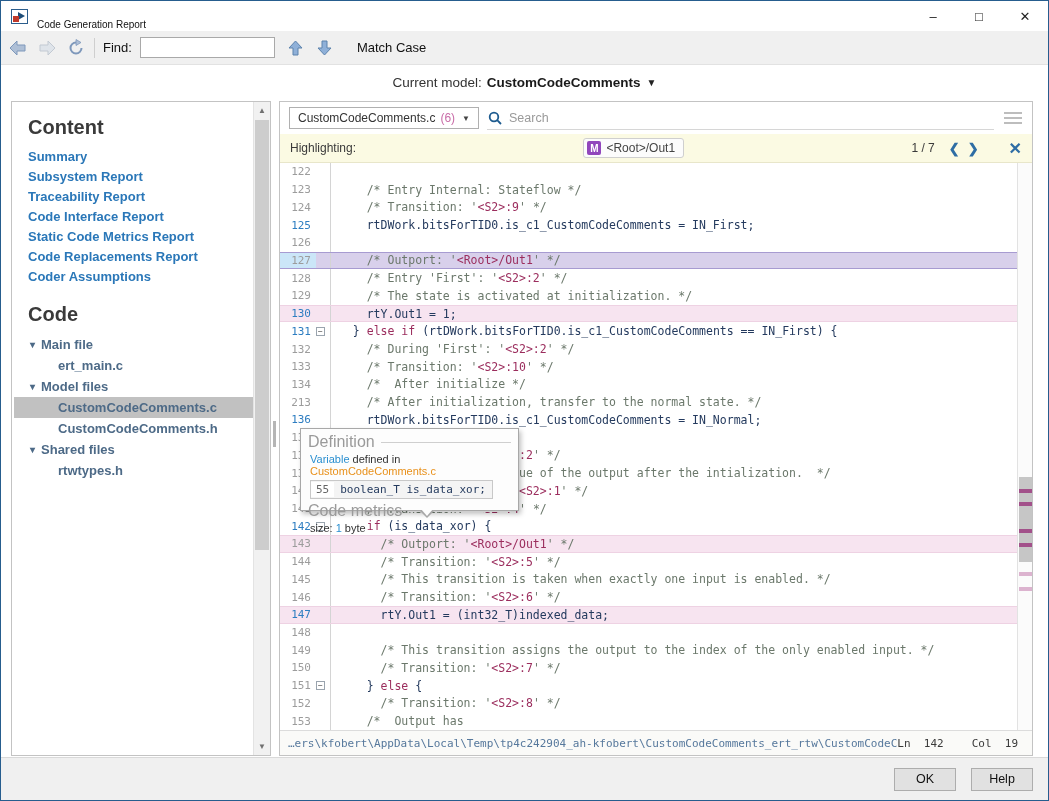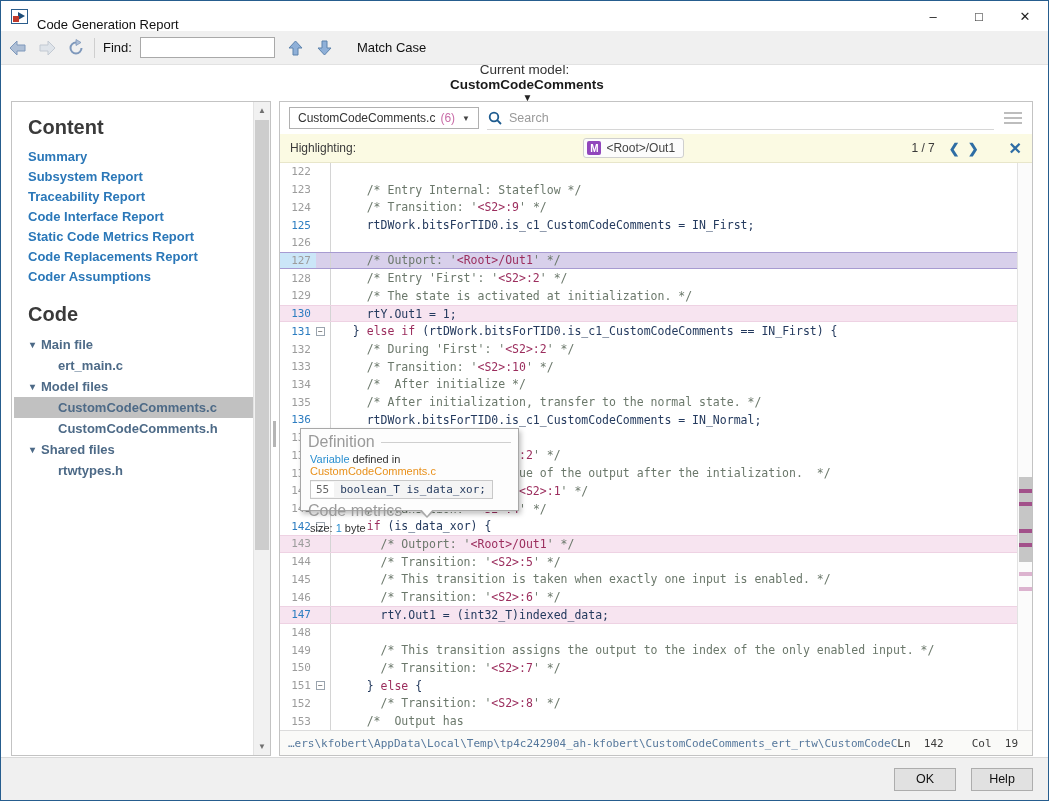--- a/index.html
+++ b/index.html
@@ -9,32 +9,32 @@
     background:#ffffff;
     position:relative;
     border:1px solid #265d8e;
     overflow:hidden;
   }
   
   .titlebar { position:absolute; left:0; top:0; right:0; height:30px; background:#ffffff; display:flex; align-items:center; }
   .app-icon { width:17px; height:15px; margin-left:10px; position:relative; border:1px solid #2b5d8c; background:#fff; }
   .app-icon .tri { position:absolute; right:2px; top:2px; width:0; height:0; border-left:7px solid #1f4e79; border-top:4px solid transparent; border-bottom:4px solid transparent; }
   .app-icon .sq { position:absolute; left:1px; bottom:1px; width:6px; height:6px; background:#c0392b; }
-  .title-text { font-size:13px; color:#111; margin-left:9px;margin-top:16px; }
+  .title-text { font-size:10px; color:#111; margin-left:9px;margin-top:16px; }
   .win-controls { margin-left:auto; display:flex; height:100%; }
   .win-btn { width:46px; height:100%; display:flex; align-items:center; justify-content:center; font-size:13px; color:#222; }
   
   .toolbar { position:absolute; left:0; top:30px; right:0; height:34px; background:#f0f0f0; border-bottom:1px solid #e2e2e2; display:flex; align-items:center; }
   .tb-icon { width:24px; height:22px; display:flex; align-items:center; justify-content:center; margin-left:5px; }
   .tb-divider { width:1px; height:20px; background:#cfcfcf; margin:0 8px 0 6px; }
   .find-label { font-size:13px; color:#111; margin-right:8px; }
   .find-input { width:135px; height:21px; border:1px solid #a9a9a9; background:#fff; font-size:12px; padding:0 4px; font-family:"Liberation Sans",sans-serif; }
   .match-case { font-size:13px; color:#111; margin-left:20px; }
   
-  .modelbar { position:absolute; left:0; top:64px; right:0; height:34px; background:#fff; display:flex; align-items:center; justify-content:center; font-size:13.5px; color:#333;flex-direction:column; }
+  .modelbar { position:absolute; left:0; top:64px; right:0; height:34px; background:#fff; display:flex; align-items:center; justify-content:center; font-size:13.5px; color:#333; }
   .modelbar b { color:#1a1a1a; margin-left:5px; }
   .modelbar .caret { margin-left:6px; font-size:10px; color:#222; }
   
   .left-panel { position:absolute; left:10px; top:100px; width:260px; height:655px; border:1px solid #c3c3c3; background:#fff; }
   .lp-inner { position:absolute; left:0; top:0; right:17px; bottom:0; padding:8px 0 0 16px; overflow:hidden; }
   .lp-heading { font-size:20px; font-weight:bold; color:#3a3a3a; margin:6px 0 8px 0; }
   .lp-link { font-size:13px; font-weight:bold; color:#2a77b8; line-height:20px; cursor:pointer; }
   .lp-tree { margin-top:4px; }
   .tree-row { height:21px; display:flex; align-items:center; font-size:13px; font-weight:bold; color:#4d6a87; position:relative; }
   .tree-row .arrow { font-size:10px; margin-right:6px; color:#4d6a87; }
@@ -314,21 +314,21 @@
           <div class="gut">133</div>
           <div class="fold"></div>
           <div class="ctext"><span class="s-m">    /* Transition: '</span><span class="s-l">&lt;S2&gt;:10</span><span class="s-m">' */</span></div>
         </div>
         <div class="code-row">
           <div class="gut">134</div>
           <div class="fold"></div>
           <div class="ctext"><span class="s-m">    /*  After initialize */</span></div>
         </div>
         <div class="code-row">
-          <div class="gut">135</div>
+          <div class="gut">213</div>
           <div class="fold"></div>
           <div class="ctext"><span class="s-m">    /* After initialization, transfer to the normal state. */</span></div>
         </div>
         <div class="code-row">
           <div class="gut blue">136</div>
           <div class="fold"></div>
           <div class="ctext"><span class="s-c">    rtDWork.bitsForTID0.is_c1_CustomCodeComments = IN_Normal;</span></div>
         </div>
         <div class="code-row">
           <div class="gut">137</div>

